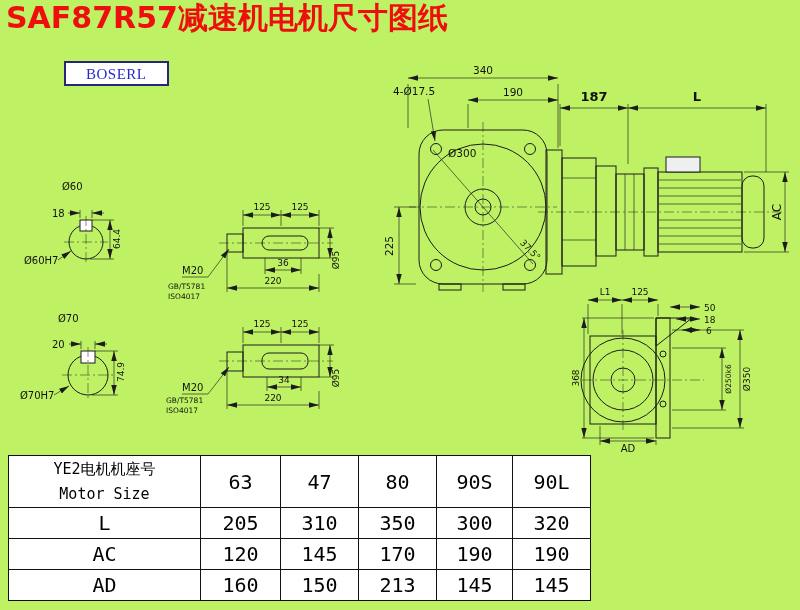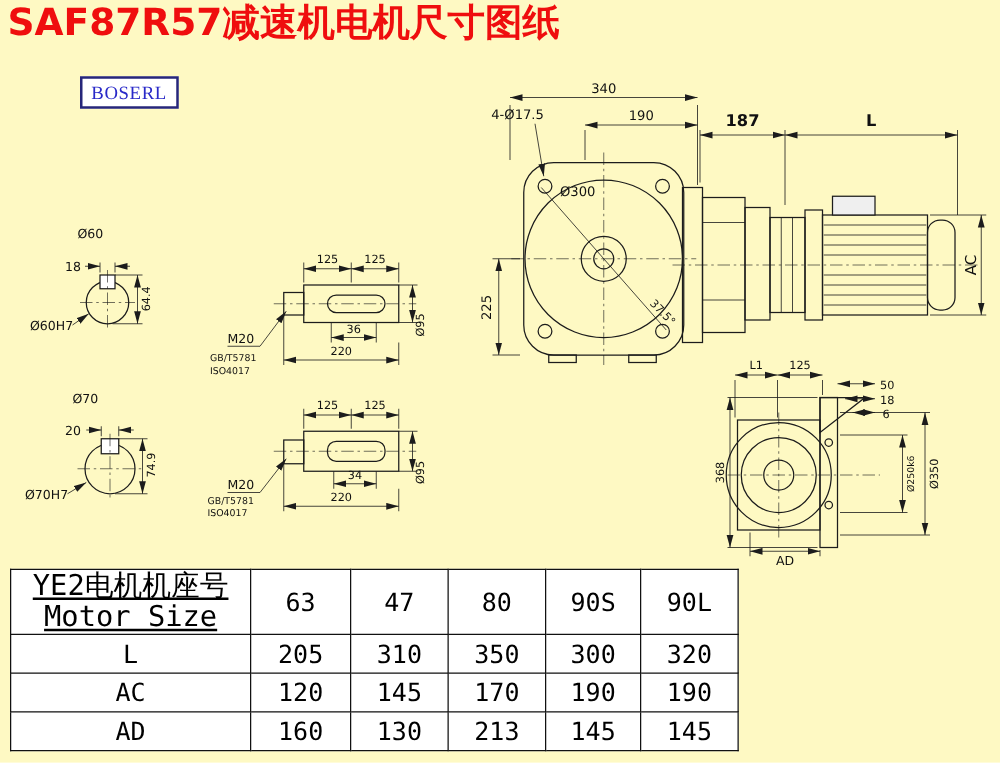--- a/index.html
+++ b/index.html
@@ -1,22 +1,22 @@
 <!DOCTYPE html>
 <html><head>
 <meta charset="utf-8">
 <style>
   * { margin:0; padding:0; box-sizing:border-box; }
   html,body { width:800px; height:610px; }
   body { background:#fff; font-family:"DejaVu Sans", sans-serif; position:relative; overflow:hidden; }
-  .page { position:absolute; inset:0; background:#fef9c3; }
+  .page { position:absolute; inset:0; background:#bef264; }
   .title { position:absolute; left:6px; top:-2px; font-size:30px; font-weight:bold; color:#ef0e0e;
            font-family:"DejaVu Sans", sans-serif; white-space:nowrap; z-index:3; }
   .brand-box { position:absolute; left:64px; top:61px; border:2px solid #26267a; background:#fff;
-               padding:1px 7px; z-index:3; }
+               padding:1px 20px; z-index:3; }
   .brand-box span { color:#2929c8; font-family:"Liberation Serif", serif; font-size:15px; letter-spacing:0.5px; }
   svg.drawing { position:absolute; left:0; top:0; z-index:1; }
   .drawing .s    { stroke:#1c1c1c; fill:none; stroke-width:1; }
   .drawing .thin { stroke:#1c1c1c; fill:none; stroke-width:0.65; }
   .drawing .dim  { stroke:#1c1c1c; fill:none; stroke-width:0.65; }
   .drawing .cl   { stroke:#1c1c1c; fill:none; stroke-width:0.5; stroke-dasharray:10 3 2 3; }
   .drawing .wfill{ fill:#fff; }
   .drawing .gfill{ fill:#efefef; }
   .drawing text  { fill:#111; font-family:"DejaVu Sans", sans-serif; font-size:10.5px; }
   .drawing .t9  { font-size:9px; }
@@ -24,21 +24,21 @@
   .drawing .t10 { font-size:10px; }
   .drawing .t13 { font-size:13px; font-weight:bold; }
   .drawing .t12 { font-size:12px; }
   .mid { text-anchor:middle; }
   .size-table { position:absolute; left:8px; top:455px; width:582px; z-index:2;
                 border-collapse:collapse; table-layout:fixed;
                 font-family:"DejaVu Sans Mono", monospace; font-size:20px; color:#000; background:#fff; }
   .size-table th, .size-table td { border:1px solid #111; text-align:center; vertical-align:middle;
                 font-weight:normal; height:31px; padding:0; }
   .size-table tr.hdr-row th { height:52px; }
-  .size-table .hdr div { line-height:25px; font-size:23px;text-decoration:underline; }
+  .size-table .hdr div { line-height:25px; font-size:15px; }
 </style>
 </head>
 <body>
 
 <div class="page">
 
   <h1 class="title">SAF87R57减速机电机尺寸图纸</h1>
 
   <div class="brand-box">
     <span>BOSERL</span>
@@ -310,21 +310,21 @@
       <td>AC</td>
       <td>120</td>
       <td>145</td>
       <td>170</td>
       <td>190</td>
       <td>190</td>
     </tr>
     <tr>
       <td>AD</td>
       <td>160</td>
-      <td>130</td>
+      <td>150</td>
       <td>213</td>
       <td>145</td>
       <td>145</td>
     </tr>
   </tbody>
     </table>
 
 </div>
 
 </body></html>

